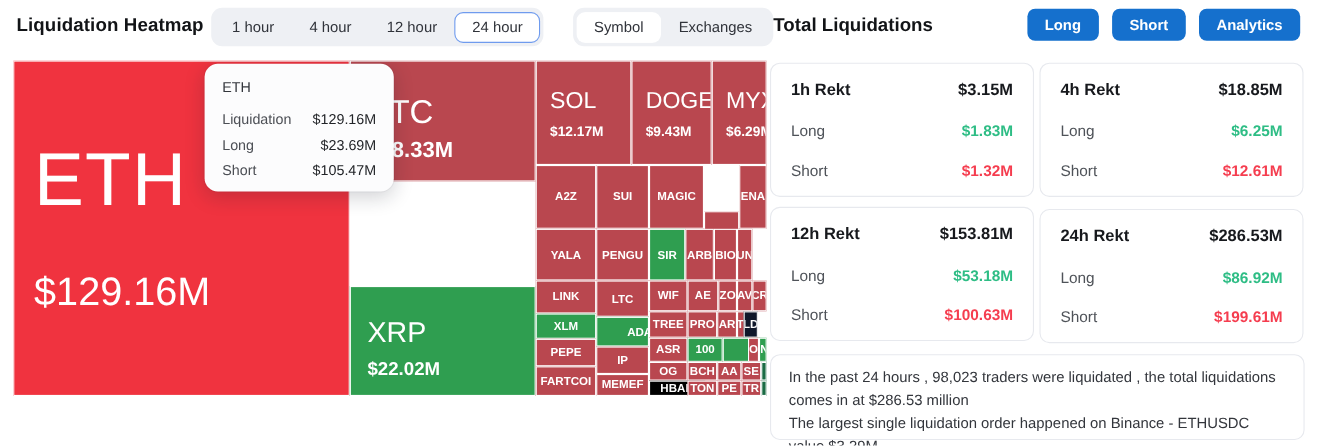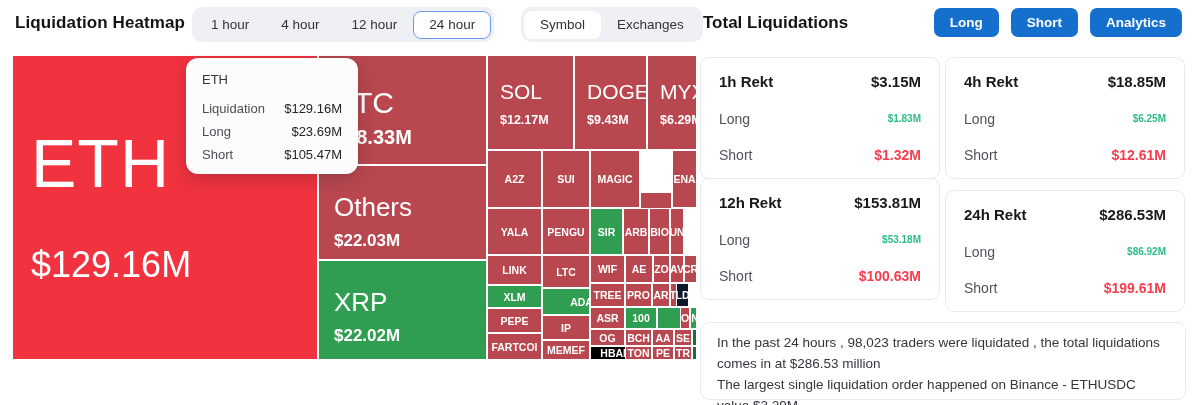--- a/index.html
+++ b/index.html
@@ -59,21 +59,21 @@
   .tip-row .tl { color:#4c4f55; }
   .tip-row .tv { color:#222428; font-weight:500; }
 
   
   .stat-card { position:absolute; width:240px; height:122px; background:#fff; border:1px solid #e7e9ee; border-radius:9px;
     padding:15px 18px; display:flex; flex-direction:column; justify-content:space-between; }
   .stat-row { display:flex; justify-content:space-between; align-items:center; }
   .stat-title { font-size:15px; font-weight:700; color:#17191d; }
   .stat-total { font-size:15px; font-weight:700; color:#17191d; }
   .stat-lbl { font-size:14px; color:#4f5359; }
-  .stat-long { font-size:10px; font-weight:700; color:#2ebd85; }
+  .stat-long { font-size:14px; font-weight:700; color:#2ebd85; }
   .stat-short { font-size:14px; font-weight:700; color:#f53d4f; }
 
   .summary-card { position:absolute; left:700px; top:322px; width:486px; height:78px; background:#fff;
     border:1px solid #e7e9ee; border-radius:9px; padding:10px 16px; font-size:13.5px; color:#33363c; line-height:1.55; }
 </style>
 </head>
 <body>
 
 <div class="stage">
 
@@ -101,24 +101,20 @@
 
   <div class="treemap">
 
     <div class="cell s-xl" style="left: 0px; top: 0px; width: 306px; height: 305px; background: rgb(240, 51, 63);">
         <span class="lbl">ETH</span>
         <span class="val">$129.16M</span>
       </div>
       <div class="cell s-lg" style="left: 306px; top: 0px; width: 169px; height: 110px; background: rgb(185, 71, 79);">
         <span class="lbl">BTC</span>
         <span class="val">$28.33M</span>
-      </div>
-      <div class="cell s-md" style="left: 306px; top: 110px; width: 169px; height: 95px; background: rgb(185, 71, 79);">
-        <span class="lbl">Others</span>
-        <span class="val">$22.03M</span>
       </div>
       <div class="cell s-md" style="left: 306px; top: 205px; width: 169px; height: 100px; background: rgb(47, 158, 80);">
         <span class="lbl">XRP</span>
         <span class="val">$22.02M</span>
       </div>
       <div class="cell s-sm" style="left: 475px; top: 0px; width: 87px; height: 95px; background: rgb(185, 71, 79);">
         <span class="lbl">SOL</span>
         <span class="val">$12.17M</span>
       </div>
       <div class="cell s-sm" style="left: 562px; top: 0px; width: 73px; height: 95px; background: rgb(185, 71, 79);">
@@ -301,21 +297,21 @@
         </div>
         <div class="stat-row">
           <span class="stat-lbl">Long</span>
           <span class="stat-long">$6.25M</span>
         </div>
         <div class="stat-row">
           <span class="stat-lbl">Short</span>
           <span class="stat-short">$12.61M</span>
         </div>
       </div>
-      <div class="stat-card" style="left: 700px; top: 178px;">
+      <div class="stat-card" style="left: 700px; top: 188px;">
         <div class="stat-row">
           <span class="stat-title">12h Rekt</span>
           <span class="stat-total">$153.81M</span>
         </div>
         <div class="stat-row">
           <span class="stat-lbl">Long</span>
           <span class="stat-long">$53.18M</span>
         </div>
         <div class="stat-row">
           <span class="stat-lbl">Short</span>

